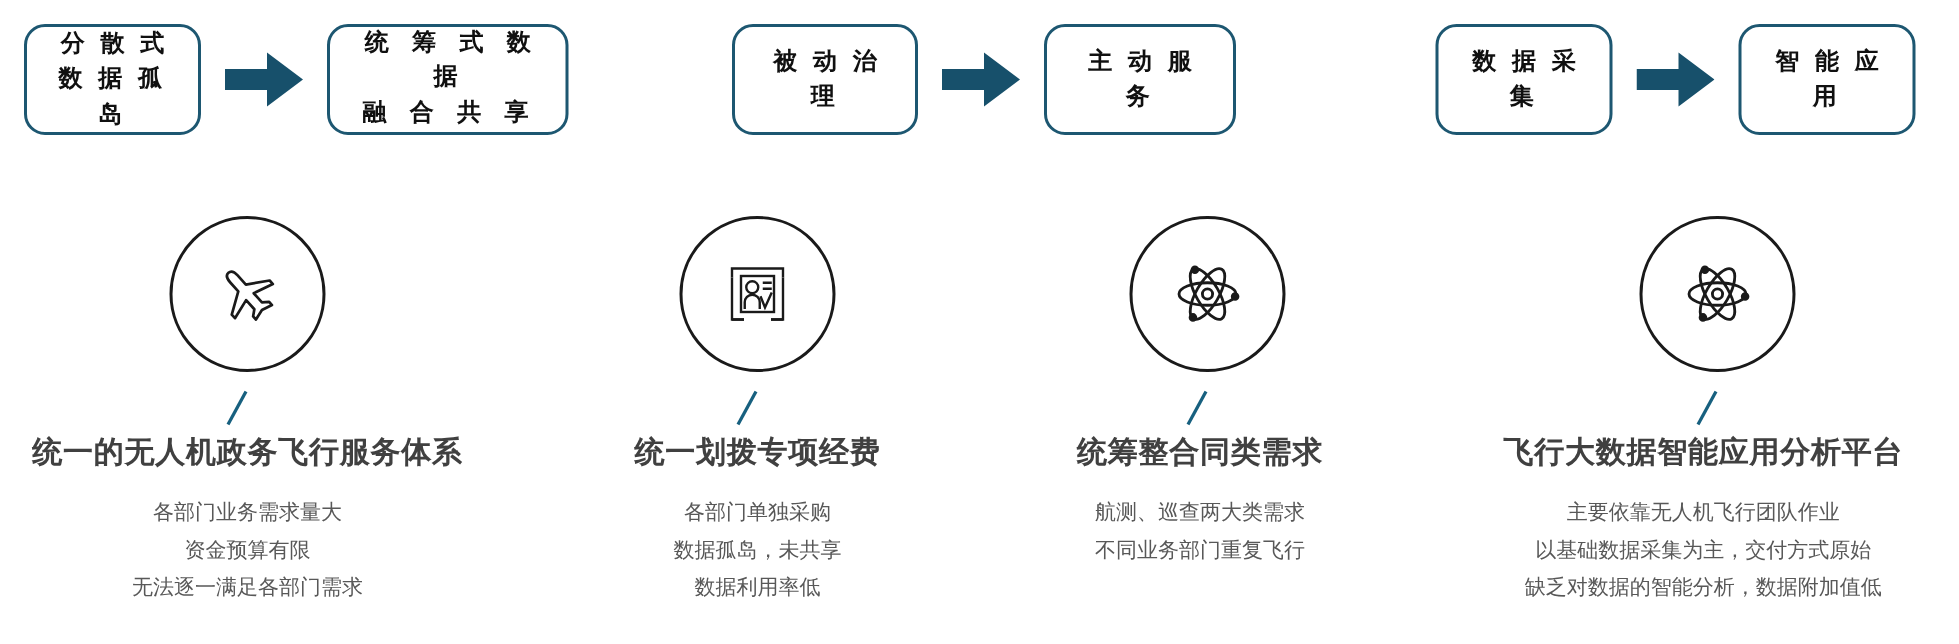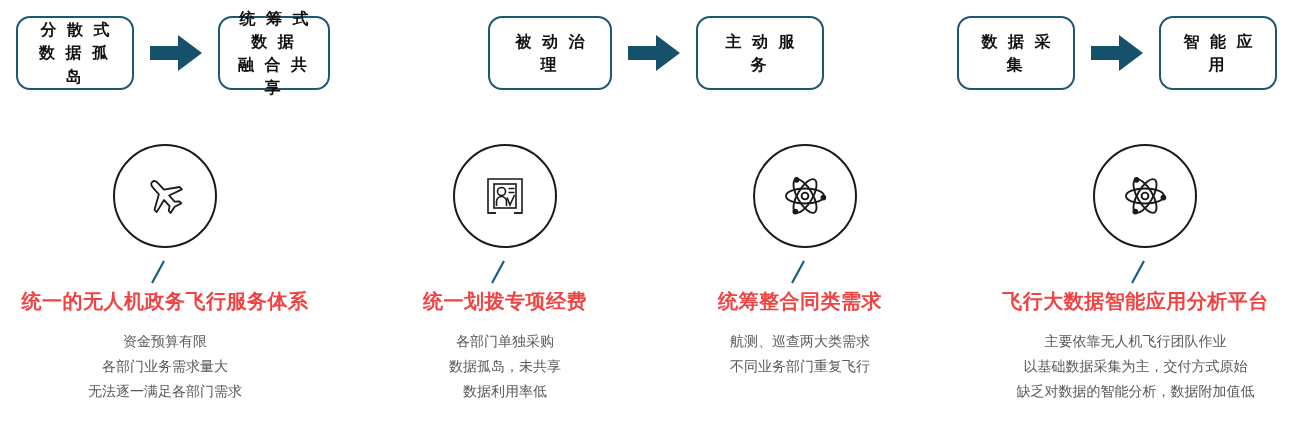--- a/index.html
+++ b/index.html
@@ -78,21 +78,21 @@
     height: 24px;
   }
   .slash svg { display: block; }
 
   
   .col {
     position: absolute;
     text-align: center;
   }
   .col-title {
-    color: #ef4444;
+    color: #404040;
     font-weight: bold;
     font-size: 20px;
     letter-spacing: 0.5px;
     white-space: nowrap;
     margin: 0 0 14px 0;
   }
   .col-line {
     color: #585858;
     font-size: 14px;
     line-height: 25px;
@@ -105,21 +105,21 @@
 <div class="transitions">
 
   <div class="trans-group" style="left:16px;">
     <div class="pill" style="width:118px;">分 散 式
 数 据 孤 岛</div>
     <div class="arrow">
       <svg width="52" height="40" viewBox="0 0 52 40">
         <path d="M0 13 H28 V2 L52 20 L28 38 V27 H0 Z" fill="#17506b"></path>
       </svg>
     </div>
-    <div class="pill" style="width:112px;">统 筹 式 数 据
+    <div class="pill" style="width:161px;font-family:Liberation Mono, monospace;">统 筹 式 数 据
 融 合 共 享</div>
   </div>
 
   <div class="trans-group" style="left:488px;align-items:center;">
     <div class="pill" style="width:124px;">被 动 治 理</div>
     <div class="arrow">
       <svg width="52" height="40" viewBox="0 0 52 40">
         <path d="M0 13 H28 V2 L52 20 L28 38 V27 H0 Z" fill="#17506b"></path>
       </svg>
     </div>
@@ -208,22 +208,22 @@
     </svg>
 </div>
 <div class="slash" style="left:1128px; top:260px;">
   <svg width="20" height="24" viewBox="0 0 20 24">
       <line x1="16" y1="1" x2="4" y2="23" stroke="#17607f" stroke-width="2.2"></line>
     </svg>
 </div>
 
 <div class="col" style="left:0px; top:288px; width:330px;">
   <div class="col-title">统一的无人机政务飞行服务体系</div>
+  <div class="col-line">各部门业务需求量大</div>
   <div class="col-line">资金预算有限</div>
-  <div class="col-line">各部门业务需求量大</div>
   <div class="col-line">无法逐一满足各部门需求</div>
 </div>
 
 <div class="col" style="left:370px; top:288px; width:270px;">
   <div class="col-title">统一划拨专项经费</div>
   <div class="col-line">各部门单独采购</div>
   <div class="col-line">数据孤岛，未共享</div>
   <div class="col-line">数据利用率低</div>
 </div>
 

